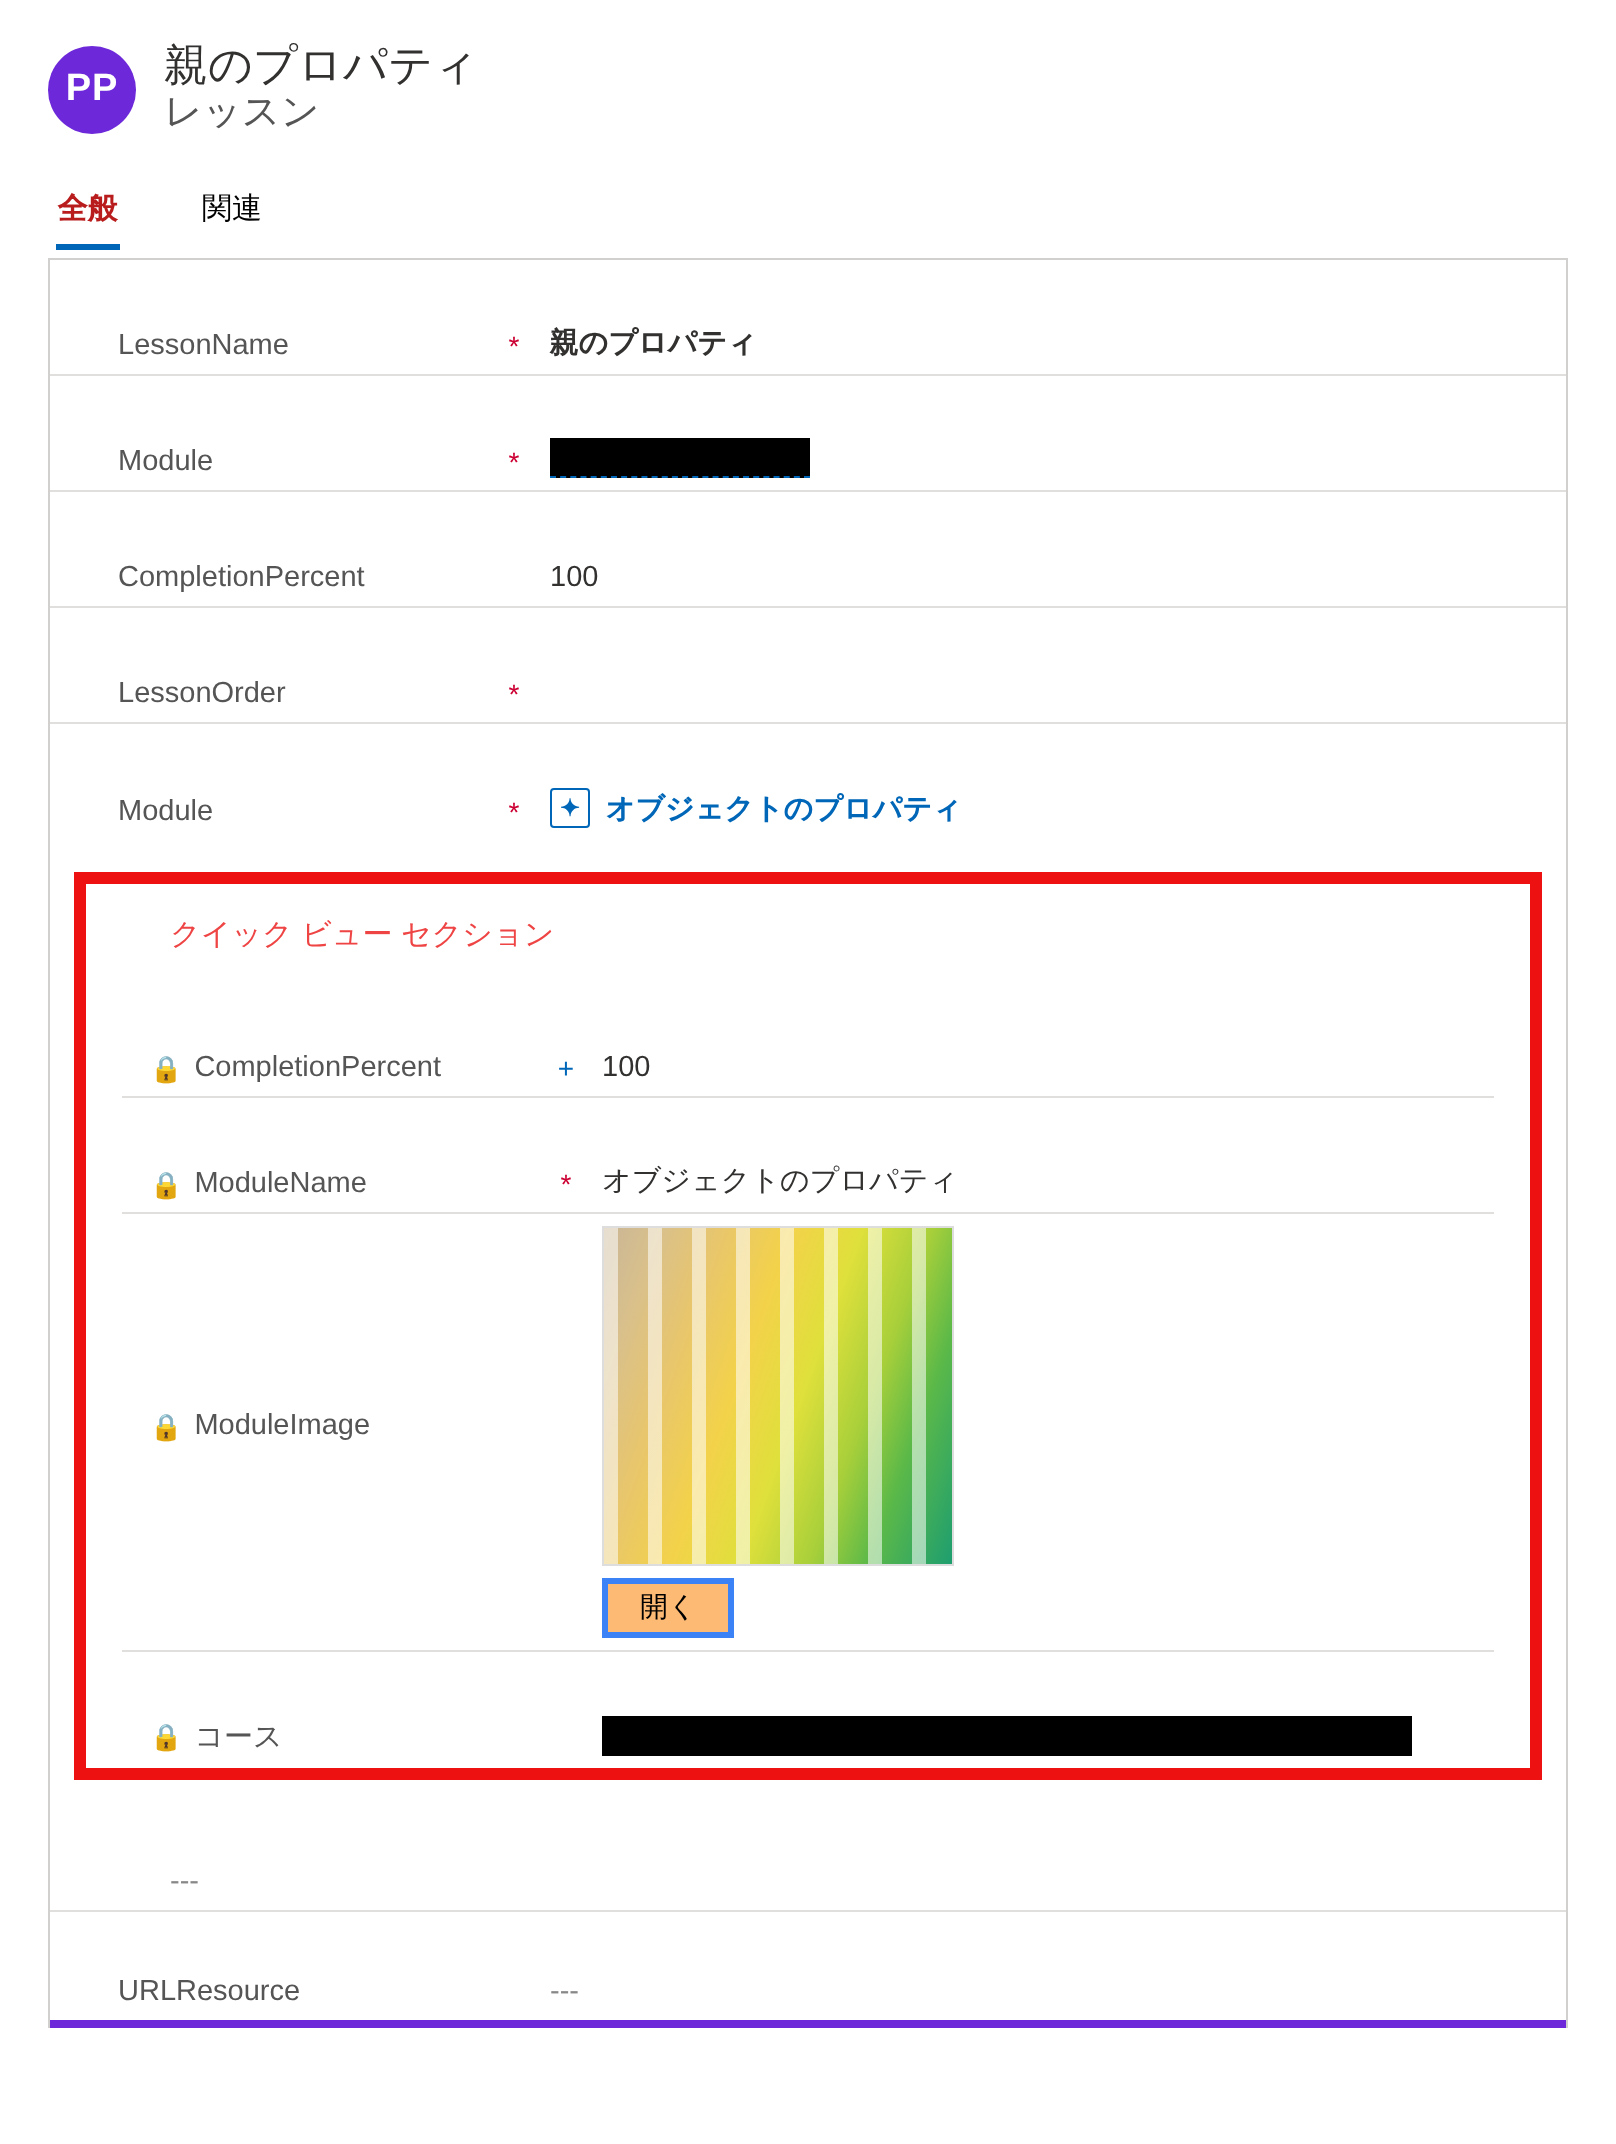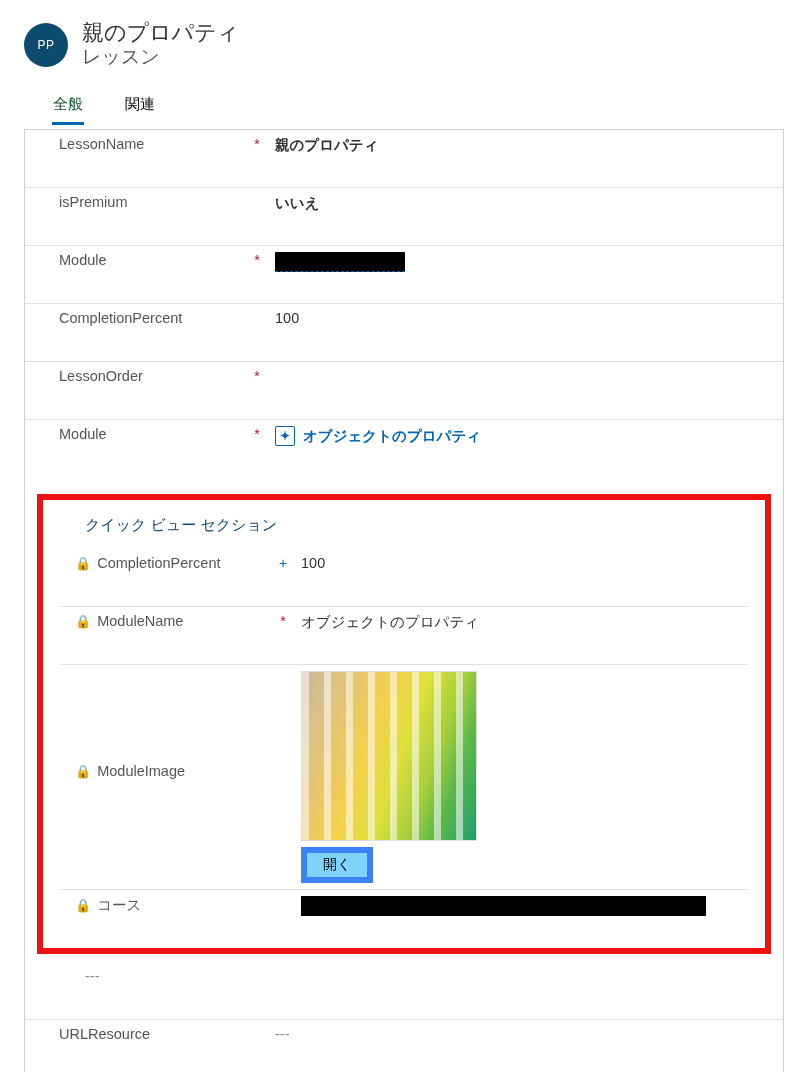--- a/index.html
+++ b/index.html
@@ -10,47 +10,47 @@
       font-size: 14px;
       color: #323130;
       background: #fff;
       width: 808px;
     }
 
     
     .header-row { display: flex; align-items: center; gap: 14px; }
     .badge {
       width: 44px; height: 44px; border-radius: 50%;
-      background: #0c4a6e; color: #fff;
+      background: #6d28d9; color: #fff;
       display: flex; align-items: center; justify-content: center;
-      font-size: 12px; font-weight: 400; letter-spacing: 0.5px;
+      font-size: 19px; font-weight: 700; letter-spacing: 0.5px;
     }
     .title-block { display: flex; flex-direction: column; line-height: 1.2; }
     .page-title { font-size: 22px; font-weight: 400; }
     .page-subtitle { font-size: 19px; color: #555; }
 
     
     .tabs { display: flex; gap: 40px; padding-left: 4px; margin-top: 22px; }
     .tab {
       font-size: 15px;
       color: #000000;
       padding: 4px 1px 8px;
       border-bottom: 3px solid transparent;
       cursor: pointer;
     }
-    .tab.active { font-weight: 400; color: #14532d; border-bottom-color: #0067b8; margin-left: 24px; }
+    .tab.active { font-weight: 700; color: #b91c1c; border-bottom-color: #0067b8; }
 
     
     .panel {
       border: 1px solid #d2d0ce; border-bottom: none;
       margin-top: 4px; padding: 0 0 0 0;
     }
 
     .field-row {
-      display: flex; align-items: flex-start;
+      display: flex; align-items: flex-end;
       border-bottom: 1px solid #e1dfdd;
       min-height: 58px;
       padding: 6px 0 6px 34px;
     }
     .panel > .field-row:last-child { border-bottom: 4px solid #6d28d9; }
 
     .label {
       width: 190px;
       color: #555;
       font-size: 14.5px;
@@ -86,40 +86,40 @@
     .redacted.course { width: 405px; }
 
     .lock-icon { color: #666; font-size: 13px; }
 
     
     .highlight {
       border: 6px solid #e11;
       margin: 16px 12px 8px 12px;
       padding: 12px 18px 0 18px;
     }
-    .section-title { color: #0c4a6e; font-size: 15px; padding: 4px 0 14px 24px; }
+    .section-title { color: #ef4444; font-size: 15px; padding: 4px 0 14px 24px; }
     .qs .field-row { padding-left: 14px; }
     .qs .field-row.imgrow { align-items: flex-start; min-height: 214px; }
     .qs .field-row.imgrow .label { padding-top: 92px; }
 
     .img-block { display: flex; flex-direction: column; align-items: flex-start; gap: 6px; }
     .tubes {
       width: 176px; height: 170px;
       background:
         repeating-linear-gradient(90deg,
           rgba(255,255,255,.55) 0 7px,
           rgba(255,255,255,0) 7px 22px),
         linear-gradient(110deg,
           #c8b597 0%, #d9c08b 12%, #e8c66c 25%,
           #f3d24a 40%, #dfe03b 55%, #a7cf3a 70%,
           #5cb948 82%, #1e9e6f 100%);
       border: 1px solid #ddd;
     }
     .open-btn {
-      border: 6px solid #3b82f6; background: #7dd3fc;
+      border: 3px solid #3b82f6; background: #fdba74;
       padding: 3px 16px; font-size: 14px; cursor: pointer;
       font-family: inherit;
     }
 
     .muted { color: #888; }
   </style>
 </head>
 <body>
 
 <div class="header-row">
@@ -136,25 +136,20 @@
 </div>
 
 <div class="panel">
 
   <div class="field-row">
     <div class="label">LessonName</div>
     <div class="req">*</div>
     <div class="value bold">親のプロパティ</div>
   </div>
 
-  <div class="field-row">
-    <div class="label">isPremium</div>
-    <div class="req"></div>
-    <div class="value bold">いいえ</div>
-  </div>
 
   <div class="field-row">
     <div class="label">Module</div>
     <div class="req">*</div>
     <div class="value">
       <span class="redacted owner"></span>
     </div>
   </div>
 
   <div class="field-row">

